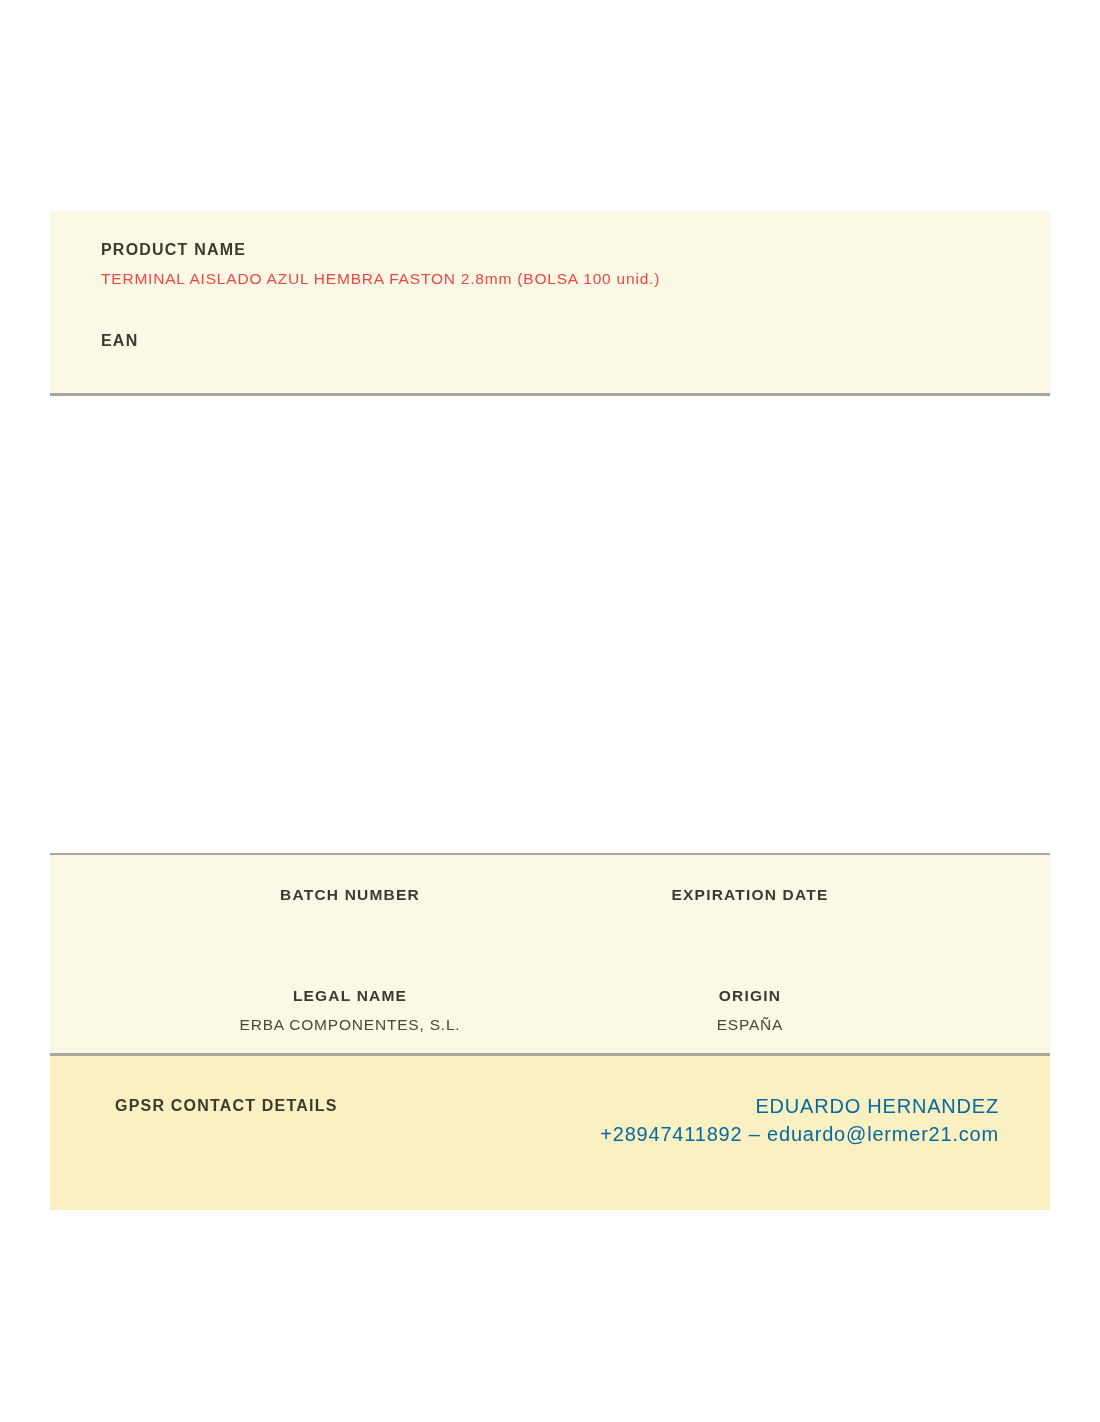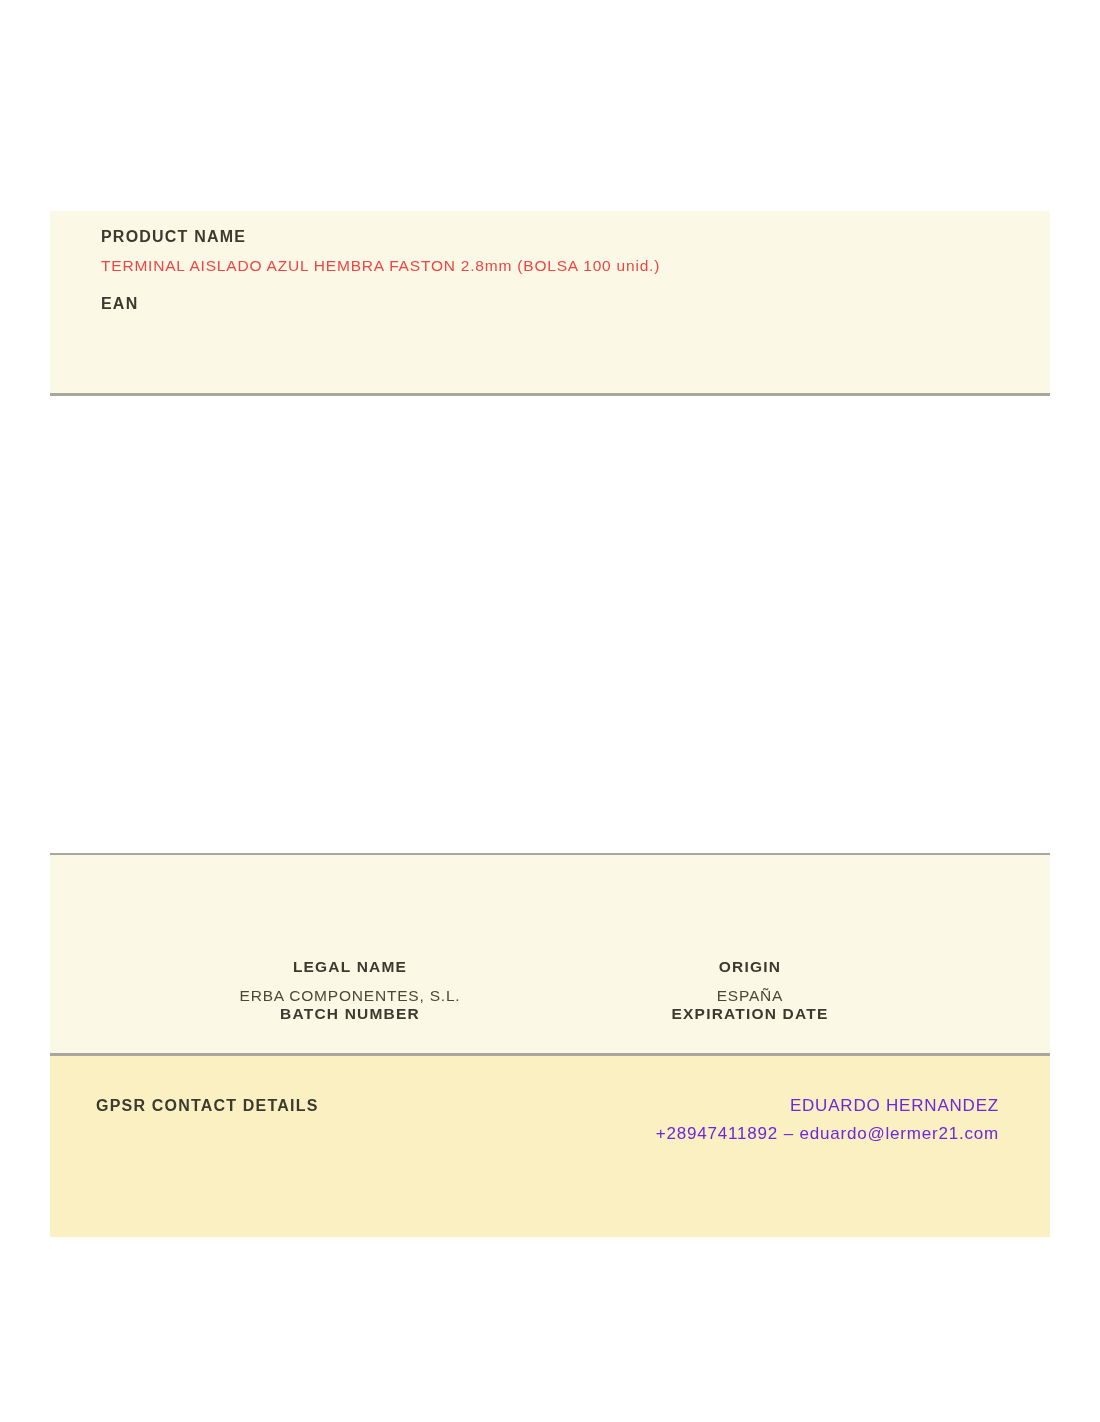--- a/index.html
+++ b/index.html
@@ -15,23 +15,23 @@
     position: absolute;
     left: 50px;
     width: 1000px;
   }
   
   .panel-product {
     top: 211px;
     height: 185px;
     background: #FCF8E6;
     border-bottom: 3px solid #A9A79D;
-    padding: 17px 51px 0 51px;
+    padding: 30px 51px 0 51px;
   }
-  .field + .field { margin-top: 20px; }
+  .field + .field { margin-top: 44px; }
   .field-label {
     font-size: 16px;
     font-weight: bold;
     line-height: 18px;
     color: #3C3A2E;
     letter-spacing: 1.2px;
   }
   .field-value {
     margin-top: 11px;
     font-size: 15.5px;
@@ -62,42 +62,42 @@
   .details-value {
     margin-top: 11px;
     font-size: 15.5px;
     line-height: 18px;
     color: #4B4839;
     letter-spacing: 0.8px;
   }
   
   .panel-gpsr {
     top: 1056px;
-    height: 181px;
+    height: 154px;
     background: #FAF0C1;
-    padding: 41px 51px 0 46px;
+    padding: 41px 51px 0 65px;
   }
   .gpsr-row {
     display: flex;
     justify-content: space-between;
     align-items: flex-start;
   }
   .gpsr-label {
     font-size: 16px;
     font-weight: bold;
     line-height: 18px;
     color: #3C3A2E;
     letter-spacing: 1.2px;
     white-space: nowrap;
   }
   .gpsr-contact { text-align: right; }
   .gpsr-line {
-    font-size: 17px;
+    font-size: 20px;
     line-height: 18px;
-    color: #6d28d9;
+    color: #0369a1;
     letter-spacing: 0.8px;
   }
   .gpsr-line + .gpsr-line { margin-top: 10px; }
 </style>
 </head>
 <body>
 
 <div>
 
   <section class="panel panel-product">
@@ -105,38 +105,38 @@
       <div class="field-label">PRODUCT NAME</div>
       <div class="field-value">TERMINAL AISLADO AZUL HEMBRA FASTON 2.8mm (BOLSA 100 unid.)</div>
     </div>
     <div class="field">
       <div class="field-label">EAN</div>
     </div>
   </section>
 
   <section class="panel panel-details">
     <div class="details-inner">
+      <div class="details-row">
+        <div class="details-col">
+          <div class="details-label">BATCH NUMBER</div>
+          <div class="details-value"></div>
+        </div>
+        <div class="details-col">
+          <div class="details-label">EXPIRATION DATE</div>
+          <div class="details-value"></div>
+        </div>
+      </div>
       <div class="details-row details-row-2">
         <div class="details-col">
           <div class="details-label">LEGAL NAME</div>
           <div class="details-value">ERBA COMPONENTES, S.L.</div>
         </div>
         <div class="details-col">
           <div class="details-label">ORIGIN</div>
           <div class="details-value">ESPAÑA</div>
-        </div>
-      </div>
-      <div class="details-row">
-        <div class="details-col">
-          <div class="details-label">BATCH NUMBER</div>
-          <div class="details-value"></div>
-        </div>
-        <div class="details-col">
-          <div class="details-label">EXPIRATION DATE</div>
-          <div class="details-value"></div>
         </div>
       </div>
     </div>
   </section>
 
   <section class="panel panel-gpsr">
     <div class="gpsr-row">
       <div class="gpsr-label">GPSR CONTACT DETAILS</div>
       <div class="gpsr-contact">
         <div class="gpsr-line">EDUARDO HERNANDEZ</div>

